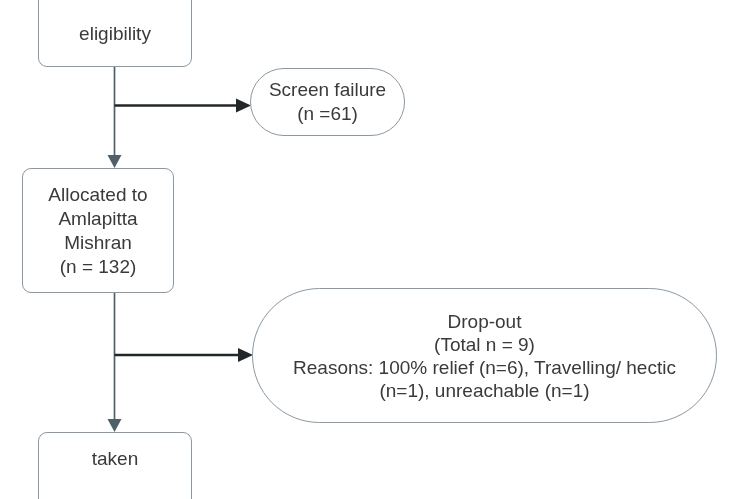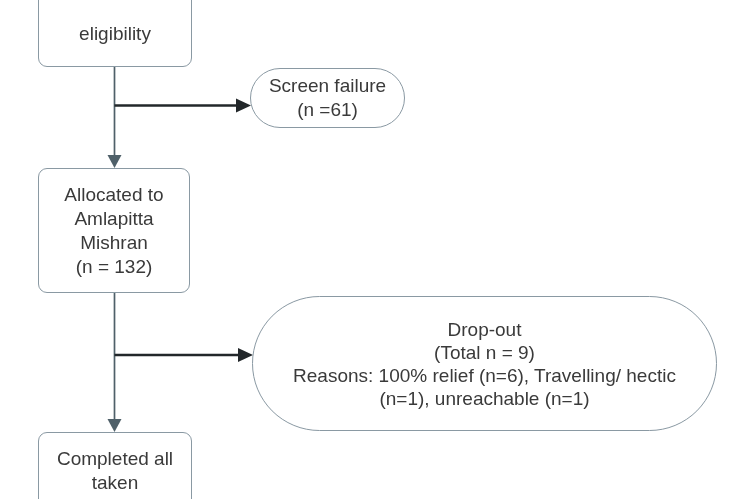--- a/index.html
+++ b/index.html
@@ -31,30 +31,30 @@
   }
   .node .line { white-space: nowrap; }
 
   .box { border-radius: 9px; }
 
   #node-screening {
     left: 38px; top: -55px; width: 154px; height: 122px;
     justify-content: flex-end; padding-bottom: 20px;
   }
   #node-screen-failure {
-    left: 250px; top: 68px; width: 155px; height: 60px;
+    left: 250px; top: 68px; width: 155px; height: 68px;
     border-radius: 37px;
     justify-content: center;
   }
   #node-allocated {
-    left: 38px; top: 168px; width: 152px; height: 125px;
+    left: 22px; top: 168px; width: 152px; height: 125px;
     justify-content: center;
   }
   #node-dropout {
-    left: 252px; top: 296px; width: 465px; height: 135px;
+    left: 252px; top: 288px; width: 465px; height: 135px;
     border-radius: 68px;
     justify-content: center;
     line-height: 23px;
   }
   #node-dropout .line { white-space: nowrap; }
   #node-completed {
     left: 38px; top: 432px; width: 154px; height: 92px;
     justify-content: flex-start; padding-top: 14px;
   }
 
@@ -106,17 +106,16 @@
   </div>
 
   <div class="node" id="node-dropout">
     <div class="line">Drop-out</div>
     <div class="line">(Total n = 9)</div>
     <div class="line">Reasons: 100% relief (n=6), Travelling/ hectic</div>
     <div class="line">(n=1), unreachable (n=1)</div>
   </div>
 
   <div class="node box" id="node-completed">
-    <div class="line">Completed all</div>
     <div class="line">taken</div>
   </div>
 
 </div>
 
 </body></html>

